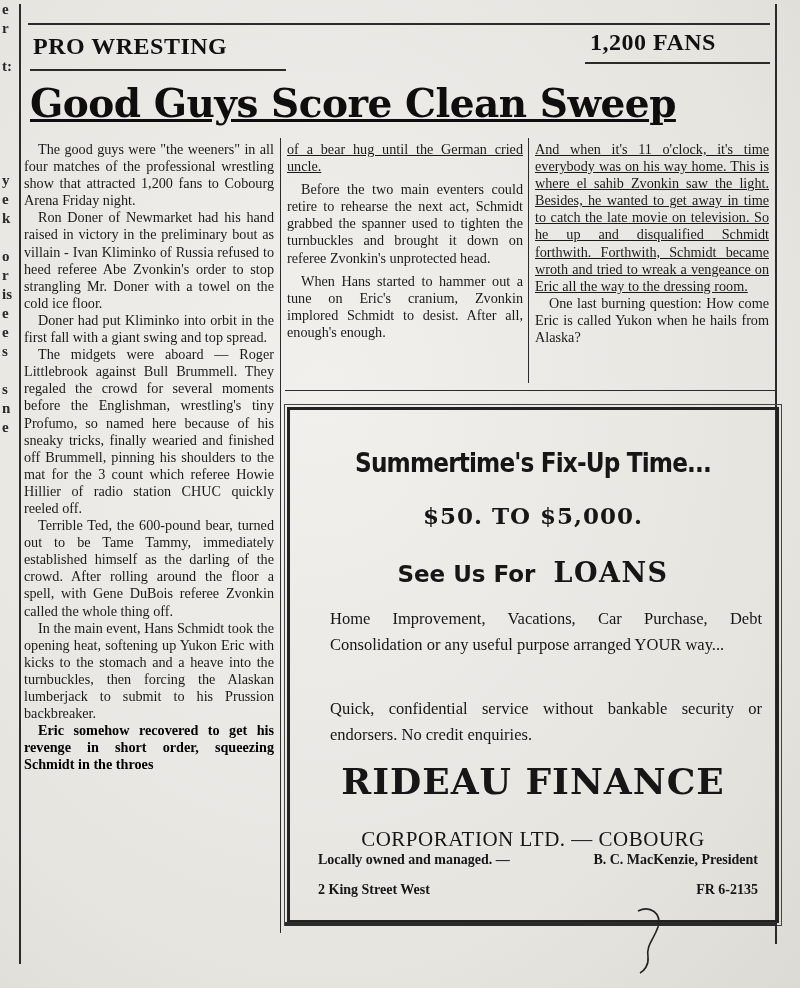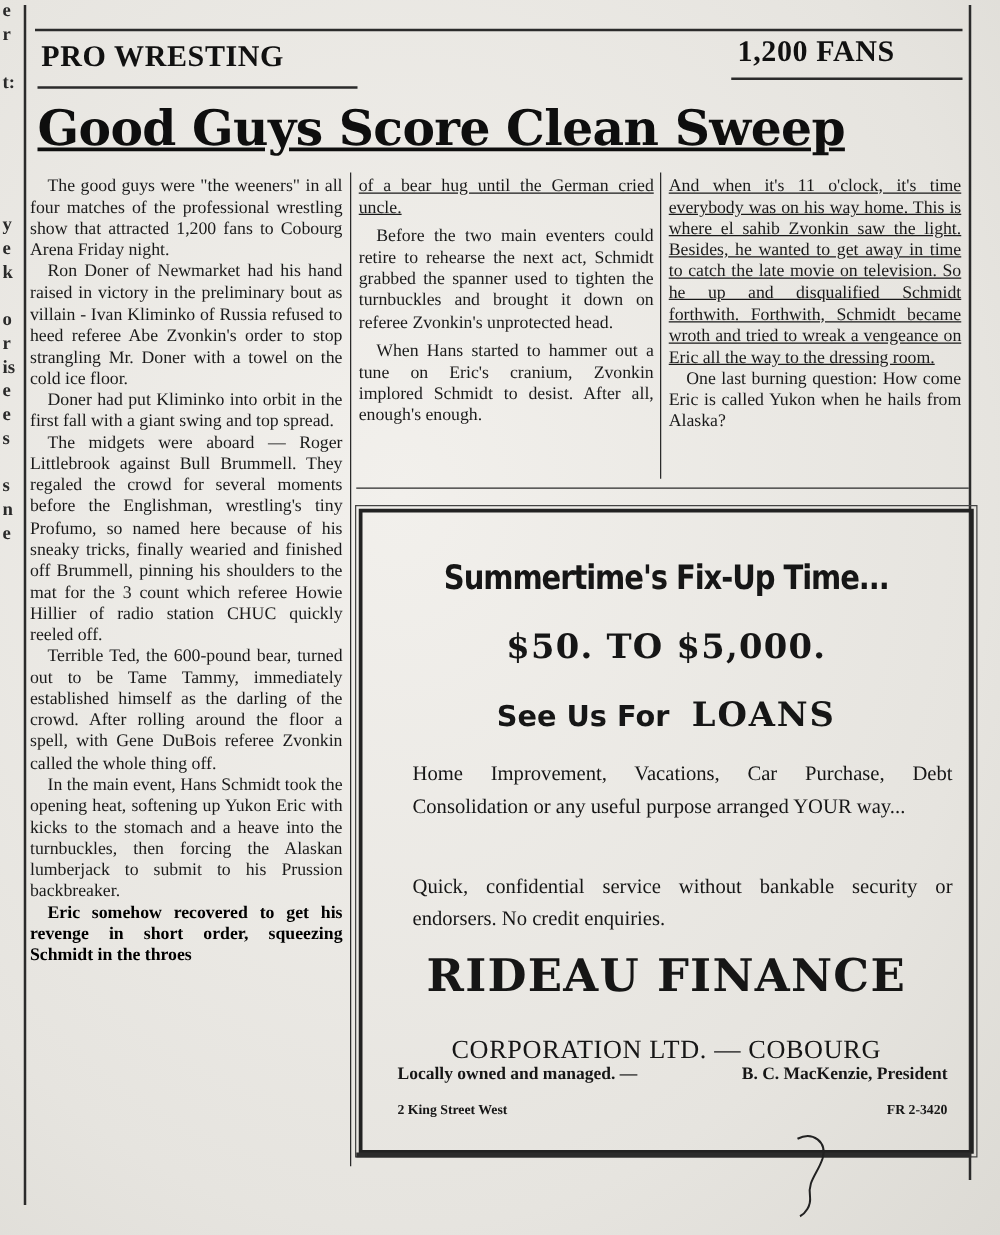--- a/index.html
+++ b/index.html
@@ -19,33 +19,33 @@
   .col{position:absolute;font-family:"Liberation Serif","DejaVu Serif",serif;font-size:14.2px;
        line-height:17.1px;text-align:justify;color:#1a1a1a;}
   .col p{margin:0;text-indent:14px;}
   .col p.noind{text-indent:0;text-decoration:underline;}
   .col p.last-dark{font-weight:bold;color:#000;}
   .ad{position:absolute;left:287px;top:407px;width:486px;height:510px;
       border:3px solid #222;outline:1px solid #444;outline-offset:2px;}
   .ad-line{position:absolute;left:0;width:100%;text-align:center;white-space:nowrap;}
   .ad-h1{top:37px;font-family:"DejaVu Sans","Liberation Sans",sans-serif;font-weight:bold;
          font-size:27px;letter-spacing:-1px;transform:scaleX(0.86);}
-  .ad-h2{top:92px;font-family:"DejaVu Serif",serif;font-weight:900;font-size:27px;letter-spacing:1px;}
+  .ad-h2{top:92px;font-family:"DejaVu Serif",serif;font-weight:900;font-size:23px;letter-spacing:1px;}
   .ad-h3{top:147px;font-family:"DejaVu Sans",sans-serif;font-weight:bold;font-size:23px;}
   .ad-h3 .loans{font-family:"DejaVu Serif",serif;font-weight:900;font-size:27px;letter-spacing:1.5px;margin-left:18px;}
   .ad-body{position:absolute;left:28px;width:432px;font-family:"Liberation Serif",serif;
            font-size:16.5px;line-height:26px;text-align:justify;color:#161616;margin-left:12px;}
   .ad-body.b1{top:196px;}
   .ad-body.b2{top:286px;}
   .ad-brand{top:350px;font-family:"DejaVu Serif",serif;font-weight:900;font-size:36px;letter-spacing:1px;}
   .ad-corp{top:407px;font-family:"Liberation Serif",serif;font-size:21px;letter-spacing:0.5px;margin-top:10px;}
   .ad-row{position:absolute;left:28px;width:440px;font-family:"Liberation Serif",serif;
           font-weight:bold;font-size:14px;display:flex;justify-content:space-between;}
   .ad-row.r1{top:442px;text-align:center;}
-  .ad-row.r2{top:472px;font-size:11px;}
+  .ad-row.r2{top:472px;font-size:14px;}
   .scribble{position:absolute;left:636px;top:905px;width:30px;height:70px;}
 </style>
 </head>
 <body>
 
 <div class="page">
 
   <div class="bleed">e
 r
 
@@ -114,21 +114,21 @@
     <div class="ad-body b1">Home Improvement, Vacations, Car Purchase, Debt Consolidation or any useful purpose arranged YOUR way...</div>
     <div class="ad-body b2">Quick, confidential service without bankable security or endorsers. No credit enquiries.</div>
     <div class="ad-line ad-brand">RIDEAU FINANCE</div>
     <div class="ad-line ad-corp">CORPORATION LTD. — COBOURG</div>
     <div class="ad-row r1">
       <span>Locally owned and managed. —</span>
       <span>B. C. MacKenzie, President</span>
     </div>
     <div class="ad-row r2">
       <span>2 King Street West</span>
-      <span>FR 2-3420</span>
+      <span>FR 6-2135</span>
     </div>
   </div>
   <div class="hrule" style="left:285px;top:922px;width:492px;height:4px;"></div>
 
   <svg class="scribble" viewBox="0 0 30 70">
     <path d="M2 6 C14 0 26 8 22 22 C18 34 10 40 12 52 C13 60 8 66 4 68" fill="none" stroke="#222" stroke-width="1.6"></path>
   </svg>
 </div>
 
 </body></html>

